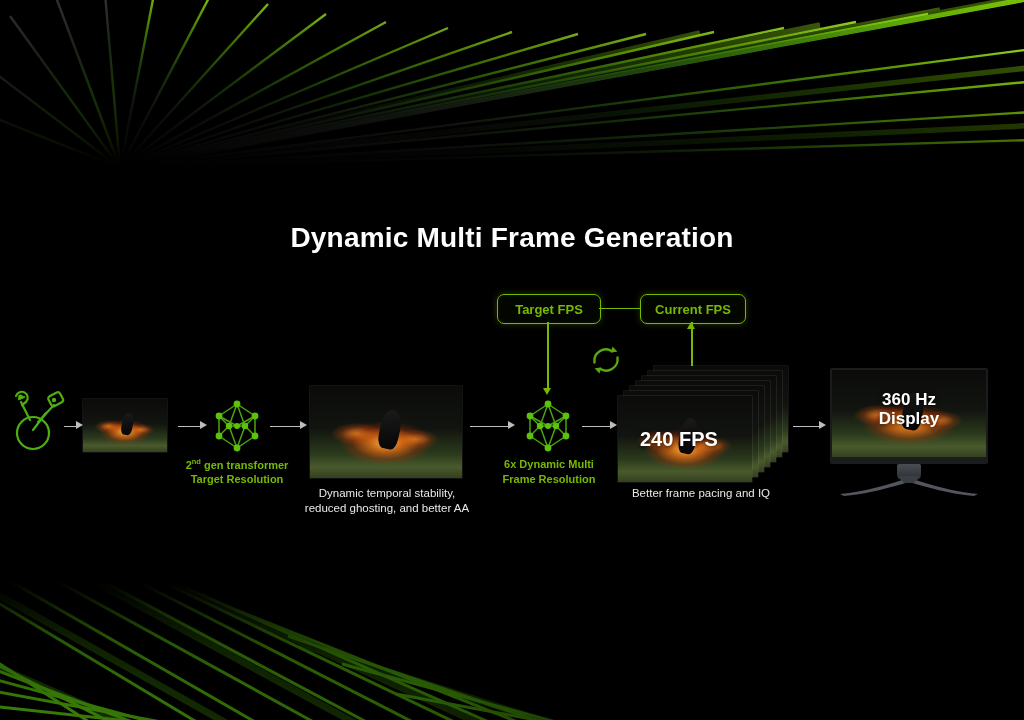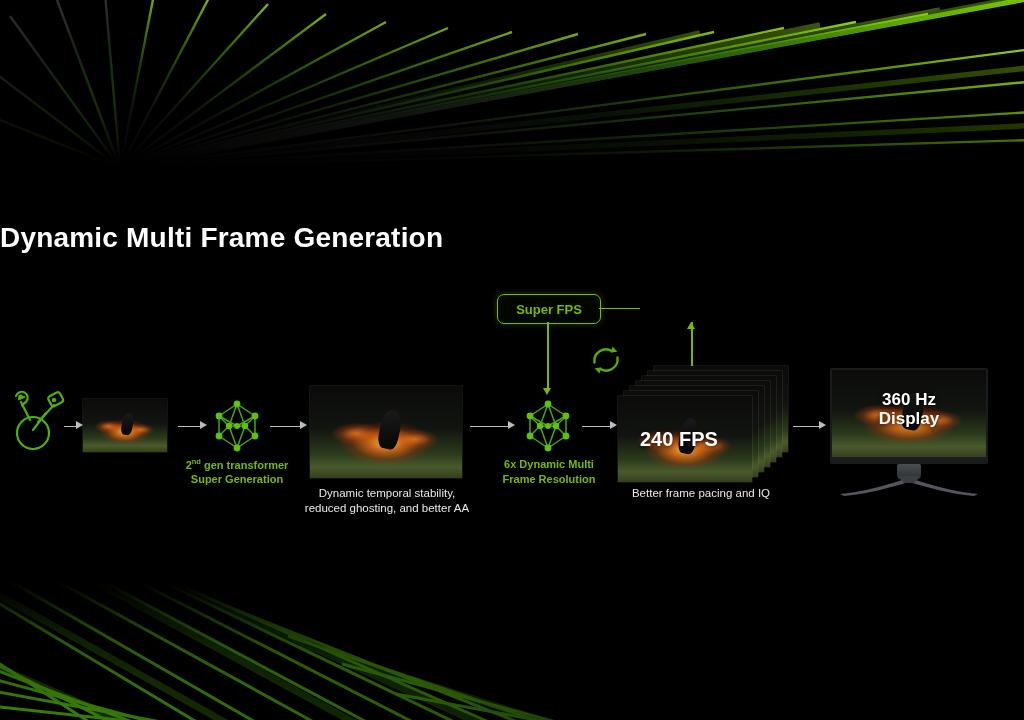--- a/index.html
+++ b/index.html
@@ -32,20 +32,21 @@
   .band-top { top: 0; height: 168px; }
   .band-bottom { bottom: 0; height: 168px; }
   .band svg { display: block; }
 
   
   #title {
     position: absolute;
     left: 0;
     top: 222px;
     width: 1024px;
+    text-align: center;
     color: #ffffff;
     font-size: 28px;
     font-weight: bold;
     letter-spacing: 0.2px;
   }
 
   .caption {
     position: absolute;
     text-align: center;
     line-height: 1.32;
@@ -291,22 +292,23 @@
         <line x1="170" y1="30" x2="520" y2="190"></line>
         <line x1="300" y1="92" x2="610" y2="190"></line>
       </g>
       <rect width="1024" height="168" fill="url(#fadeBot)"></rect>
       <rect width="1024" height="64" fill="url(#topFadeBot)"></rect>
     </svg>
   </div>
 
   <div id="title">Dynamic Multi Frame Generation</div>
 
-  <div class="fps-box" style="left:497px; top:294px; width:102px; height:28px;">Super FPS</div>
-
+  <div class="fps-box" style="left:497px; top:294px; width:102px; height:28px;">Target FPS</div>
+
+  <div class="fps-box" style="left:640px; top:294px; width:104px; height:28px;">Current FPS</div>
 
   <div class="conn green" style="left:599px; top:307.5px; width:41px; height:1.6px;"></div>
 
   <div class="conn green" style="left:547px; top:322px; width:1.6px; height:68px;"></div>
   <div class="arrow-head ah-down" style="left:543.3px; top:388px;"></div>
 
   <div class="conn green" style="left:691px; top:322px; width:1.6px; height:54px;"></div>
   <div class="arrow-head ah-up" style="left:687.3px; top:322px;"></div>
 
   <div class="icon" style="left:586px; top:340px;">
@@ -372,21 +374,21 @@
         <circle cx="20" cy="28" r="3.2"></circle>
           <circle cx="36" cy="28" r="3.2"></circle>
         <circle cx="28" cy="28" r="3.0"></circle>
         <circle cx="10" cy="38" r="3.4"></circle>
           <circle cx="46" cy="38" r="3.4"></circle>
         <circle cx="28" cy="50" r="3.4"></circle>
       </g>
     </svg>
   </div>
 
-  <div class="caption green" style="left:162px; top:457px; width:150px;"><span>2</span><sup>nd</sup><span> gen transformer</span><br><span>Super Generation</span></div>
+  <div class="caption green" style="left:162px; top:457px; width:150px;"><span>2</span><sup>nd</sup><span> gen transformer</span><br><span>Target Resolution</span></div>
 
   <div class="conn gray" style="left:270px; top:425.5px; width:30px; height:1.6px;"></div>
   <div class="arrow-head ah-right" style="left:300px; top:421px;"></div>
 
   <div class="frame" style="left:310px; top:386px; width:152px; height:92px;"></div>
 
   <div class="caption white" style="left:296px; top:486px; width:182px;">Dynamic temporal stability,
 reduced ghosting, and better AA</div>
 
   <div class="conn gray" style="left:470px; top:425.5px; width:38px; height:1.6px;"></div>

